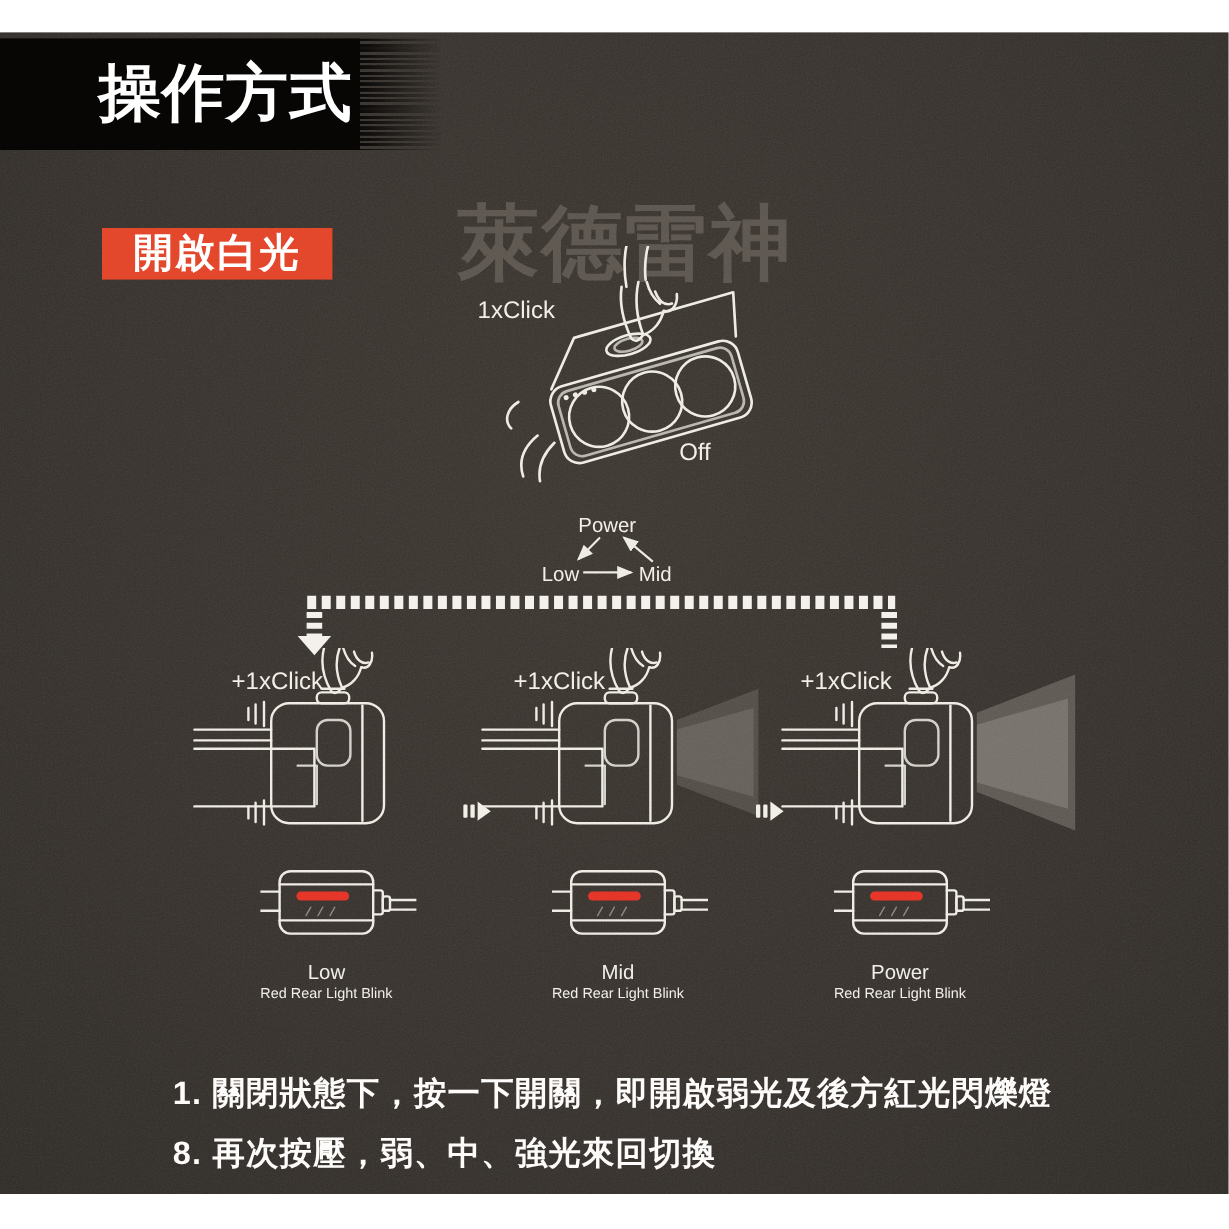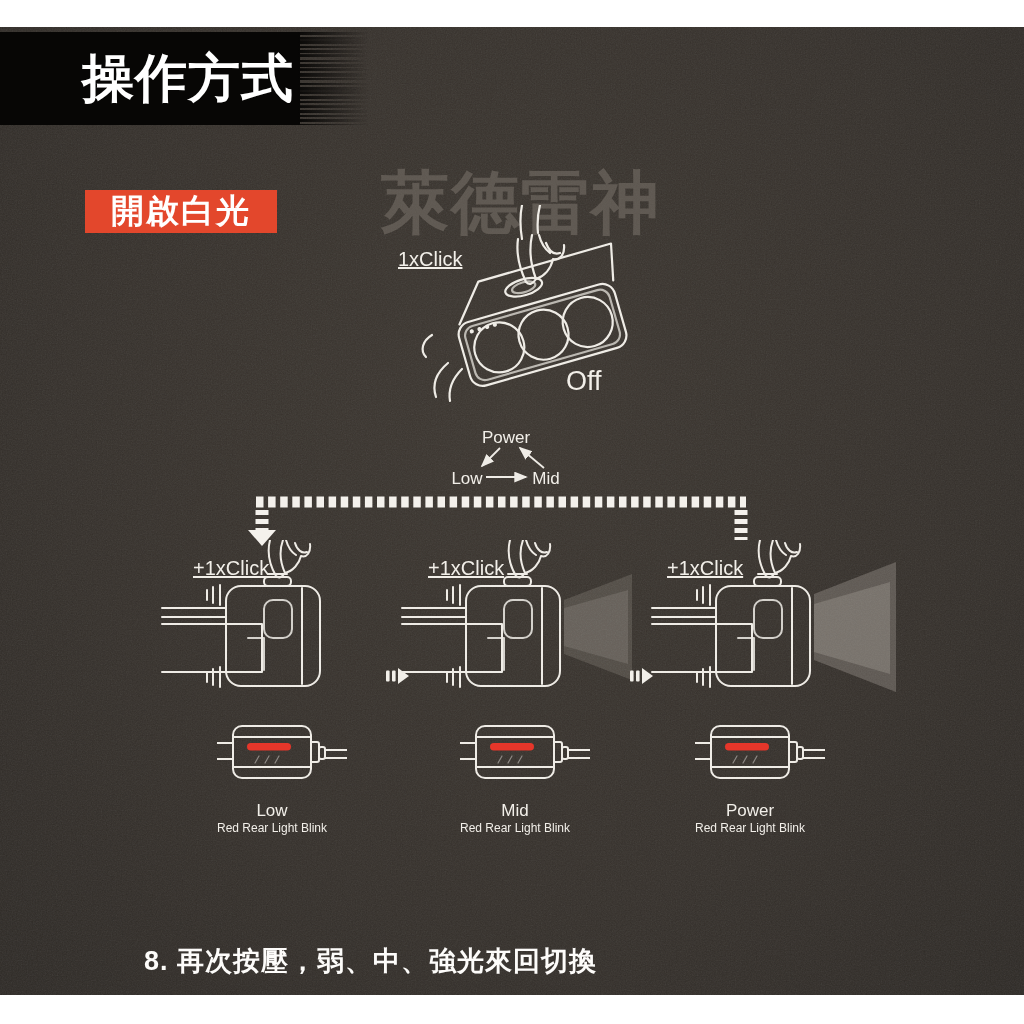--- a/index.html
+++ b/index.html
@@ -31,22 +31,22 @@
     left:85px;top:190px;width:192px;height:43px;background:#e3472c;
     display:flex;align-items:center;justify-content:center;
     color:#ffffff;font-size:33px;font-weight:bold;letter-spacing:2px;white-space:nowrap;
   }
   
   .watermark{
     left:381px;top:158px;font-size:68px;font-weight:bold;color:#7b746c;opacity:.55;
     letter-spacing:2px;white-space:nowrap;
   }
   .label{color:#f2efe9;white-space:nowrap;}
-  .click-label{font-size:20px;text-decoration:underline;}
-  .state-label{font-size:27px;}
+  .click-label{font-size:20px;}
+  .state-label{font-size:20px;}
   .cycle-label{font-size:17px;transform:translateX(-50%);}
   .mode-label{font-size:17px;transform:translateX(-50%);}
   .sub-label{font-size:12px;transform:translateX(-50%);}
   .instruction{left:144px;color:#fdfcfa;font-size:27px;font-weight:bold;letter-spacing:1px;white-space:nowrap;}
   svg{display:block;}
 </style>
 </head>
 <body>
 
 <div class="canvas">
@@ -198,15 +198,16 @@
     <polygon points="174,54 256,22 256,152 174,120" fill="#ddd7ce" opacity="0.24"></polygon>
     <polygon points="174,64 250,42 250,134 174,112" fill="#ddd7ce" opacity="0.20"></polygon>
     <use href="#sym-side-light"></use>
   </svg>
   <svg class="abs" style="left:695px;top:722px" width="130" height="60" viewBox="0 0 130 60">
     <use href="#sym-rear-light"></use>
   </svg>
   <div class="abs label mode-label" style="left:750px;top:801px">Power</div>
   <div class="abs label sub-label" style="left:750px;top:821px">Red Rear Light Blink</div>
 
+  <div class="abs instruction" style="top:893px">1. 關閉狀態下，按一下開關，即開啟弱光及後方紅光閃爍燈</div>
   <div class="abs instruction" style="top:943px">8. 再次按壓，弱、中、強光來回切換</div>
 
 </div>
 
 </body></html>

